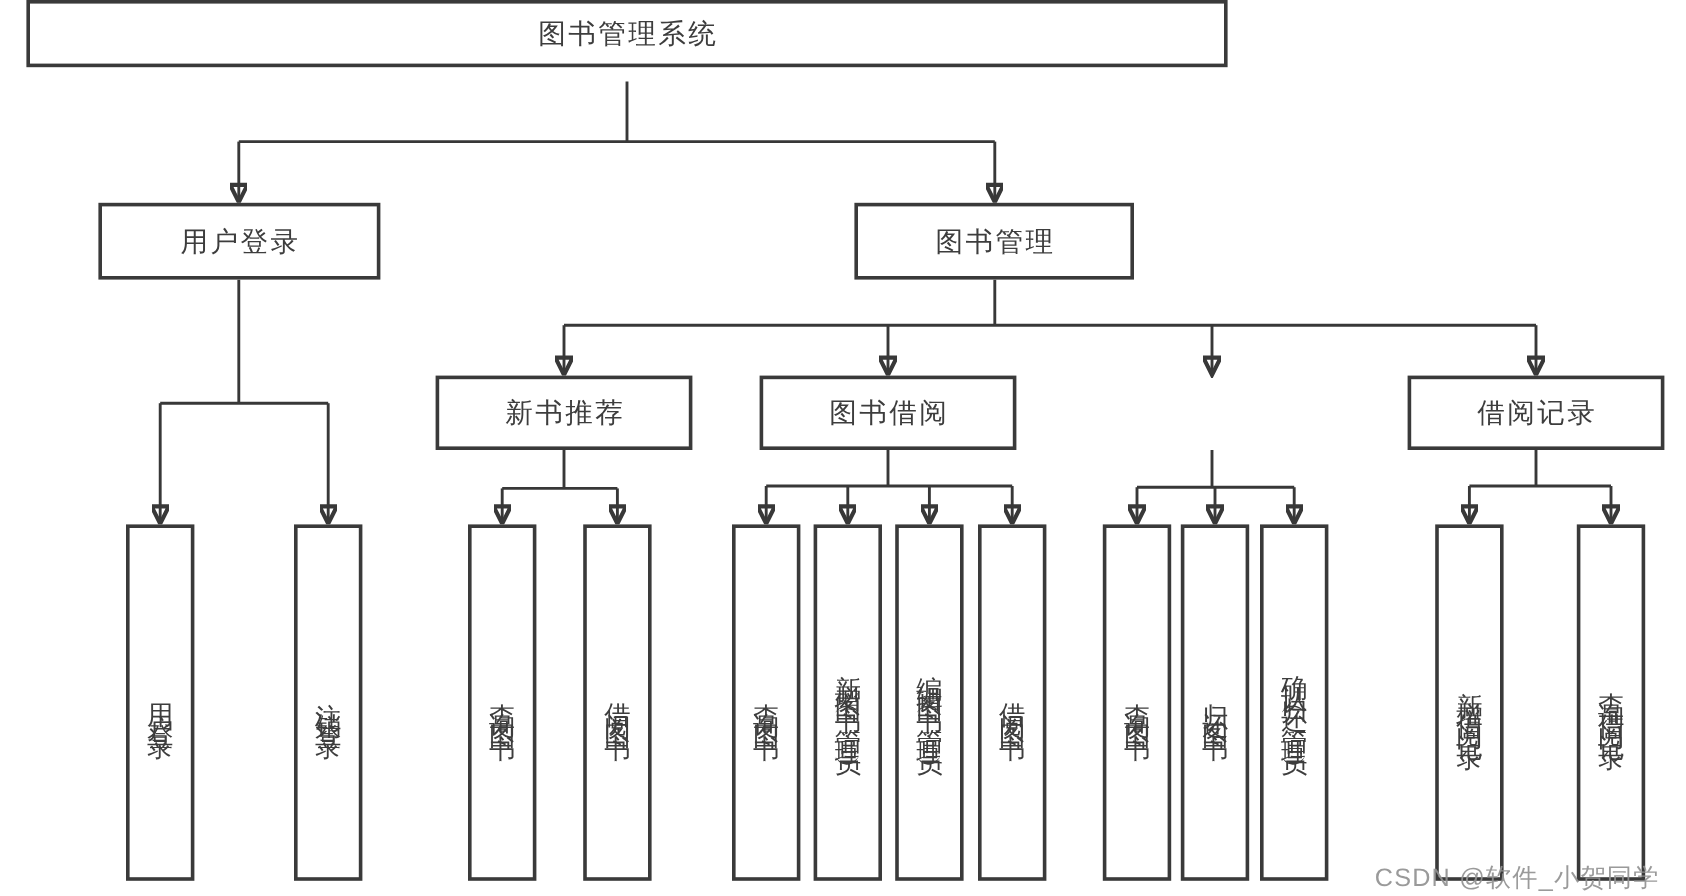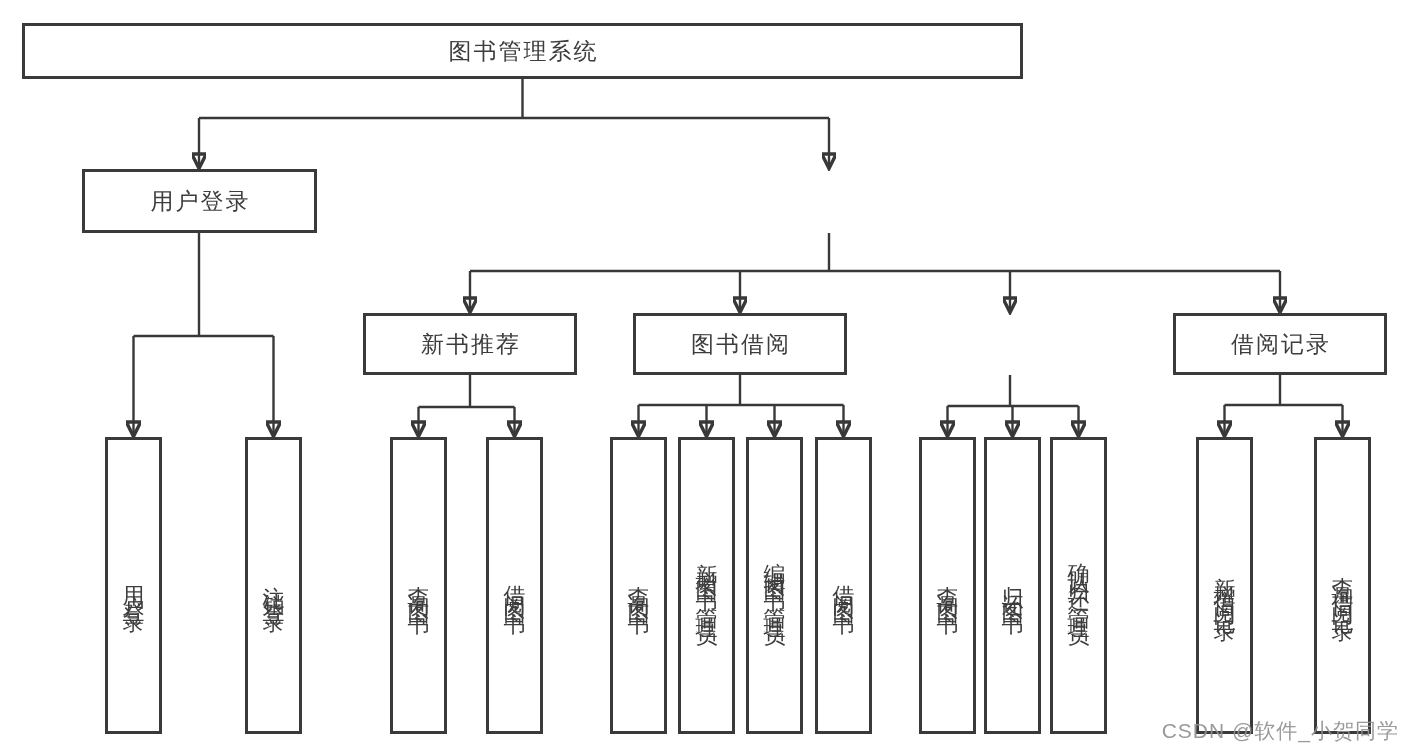--- a/index.html
+++ b/index.html
@@ -25,21 +25,21 @@
     color:#3d3d3d;white-space:nowrap;
   }
   .v-node span{
     writing-mode:vertical-rl;
     line-height:1.1;
     font-size:22px;letter-spacing:9px;
     color:#3d3d3d;white-space:nowrap;
   }
   .watermark{
     position:absolute;
-    right:6px;bottom:2px;
+    right:22px;bottom:2px;
     font-size:21px;
     color:rgba(145,145,145,0.92);
     letter-spacing:1px;
     z-index:5;
     white-space:nowrap;
   }
 </style>
 </head>
 <body>
 
@@ -79,26 +79,29 @@
     <path d="M1010 375 V406 M947.5 406 H1078.5"></path>
     <path d="M947.5 406 V435" marker-end="url(#arw)"></path>
     <path d="M1012.5 406 V435" marker-end="url(#arw)"></path>
     <path d="M1078.5 406 V435" marker-end="url(#arw)"></path>
 
     <path d="M1280 375 V405 M1224.5 405 H1342.5"></path>
     <path d="M1224.5 405 V435" marker-end="url(#arw)"></path>
     <path d="M1342.5 405 V435" marker-end="url(#arw)"></path>
   </svg>
 
-  <div class="node h-node" style="left:22px;top:23px;width:1001px;height:56px;">
+  <div class="node h-node" style="left:22px;top:0;width:1001px;height:56px;">
     <span>图书管理系统</span>
   </div>
 
   <div class="node h-node" style="left:82px;top:169px;width:235px;height:64px;">
     <span>用户登录</span>
+  </div>
+  <div class="node h-node" style="left:712px;top:169px;width:233px;height:64px;">
+    <span>图书管理</span>
   </div>
 
   <div class="node h-node" style="left:633px;top:313px;width:214px;height:62px;">
     <span>图书借阅</span>
   </div>
   <div class="node h-node" style="left:363px;top:313px;width:214px;height:62px;">
     <span>新书推荐</span>
   </div>
   <div class="node h-node" style="left:1173px;top:313px;width:214px;height:62px;">
     <span>借阅记录</span>

